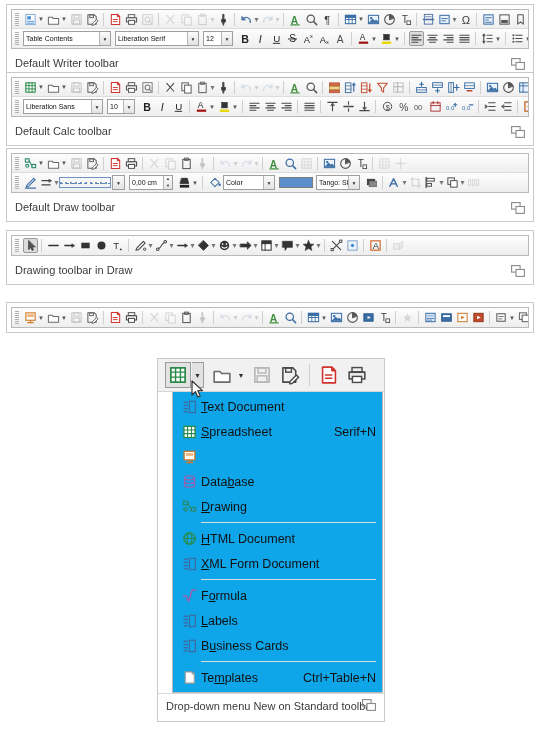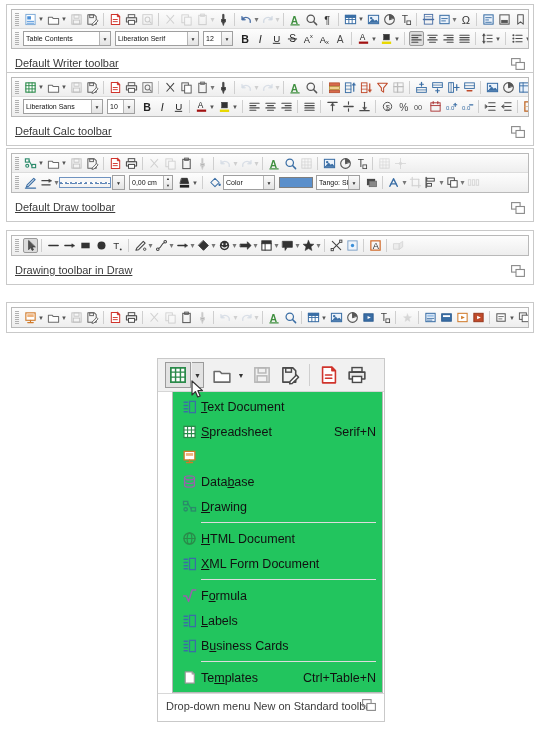--- a/index.html
+++ b/index.html
@@ -150,21 +150,20 @@
     background: repeating-linear-gradient(to right,#5c84b5 0 3px, transparent 3px 6px);
   }
 
   .caption {
     font-size: 11px;
     color: #3b3b3b;
     padding: 4px 6px 6px 8px;
     line-height: 1.25;
     position: relative;
     min-height: 22px;
-    text-decoration: underline;
   }
   .capicon {
     position: absolute;
     right: 8px;
     top: 5px;
     width: 14px; height: 12px;
   }
 
   
   #menuFigure {
@@ -200,21 +199,21 @@
     font-size: 7px; color: #333;
     border: 1px solid #9b9b9b;
     border-left: none;
     background: #e2e2e2;
     margin-right: 4px;
   }
   .bigarr.plain { border: none; background: transparent; width: 10px; margin-right: 2px; }
   .msep { width:1px; height: 22px; background:#cfcfcf; margin: 0 5px; }
 
   .menu {
-    background: #22c55e;
+    background: #0ea5e9;
     border: 1px solid #b8b8b8;
     border-top: none;
     margin: 0 0 0 14px;
     width: 211px;
     padding: 2px 0;
   }
   .mitem {
     display: flex;
     align-items: center;
     height: 25px;

